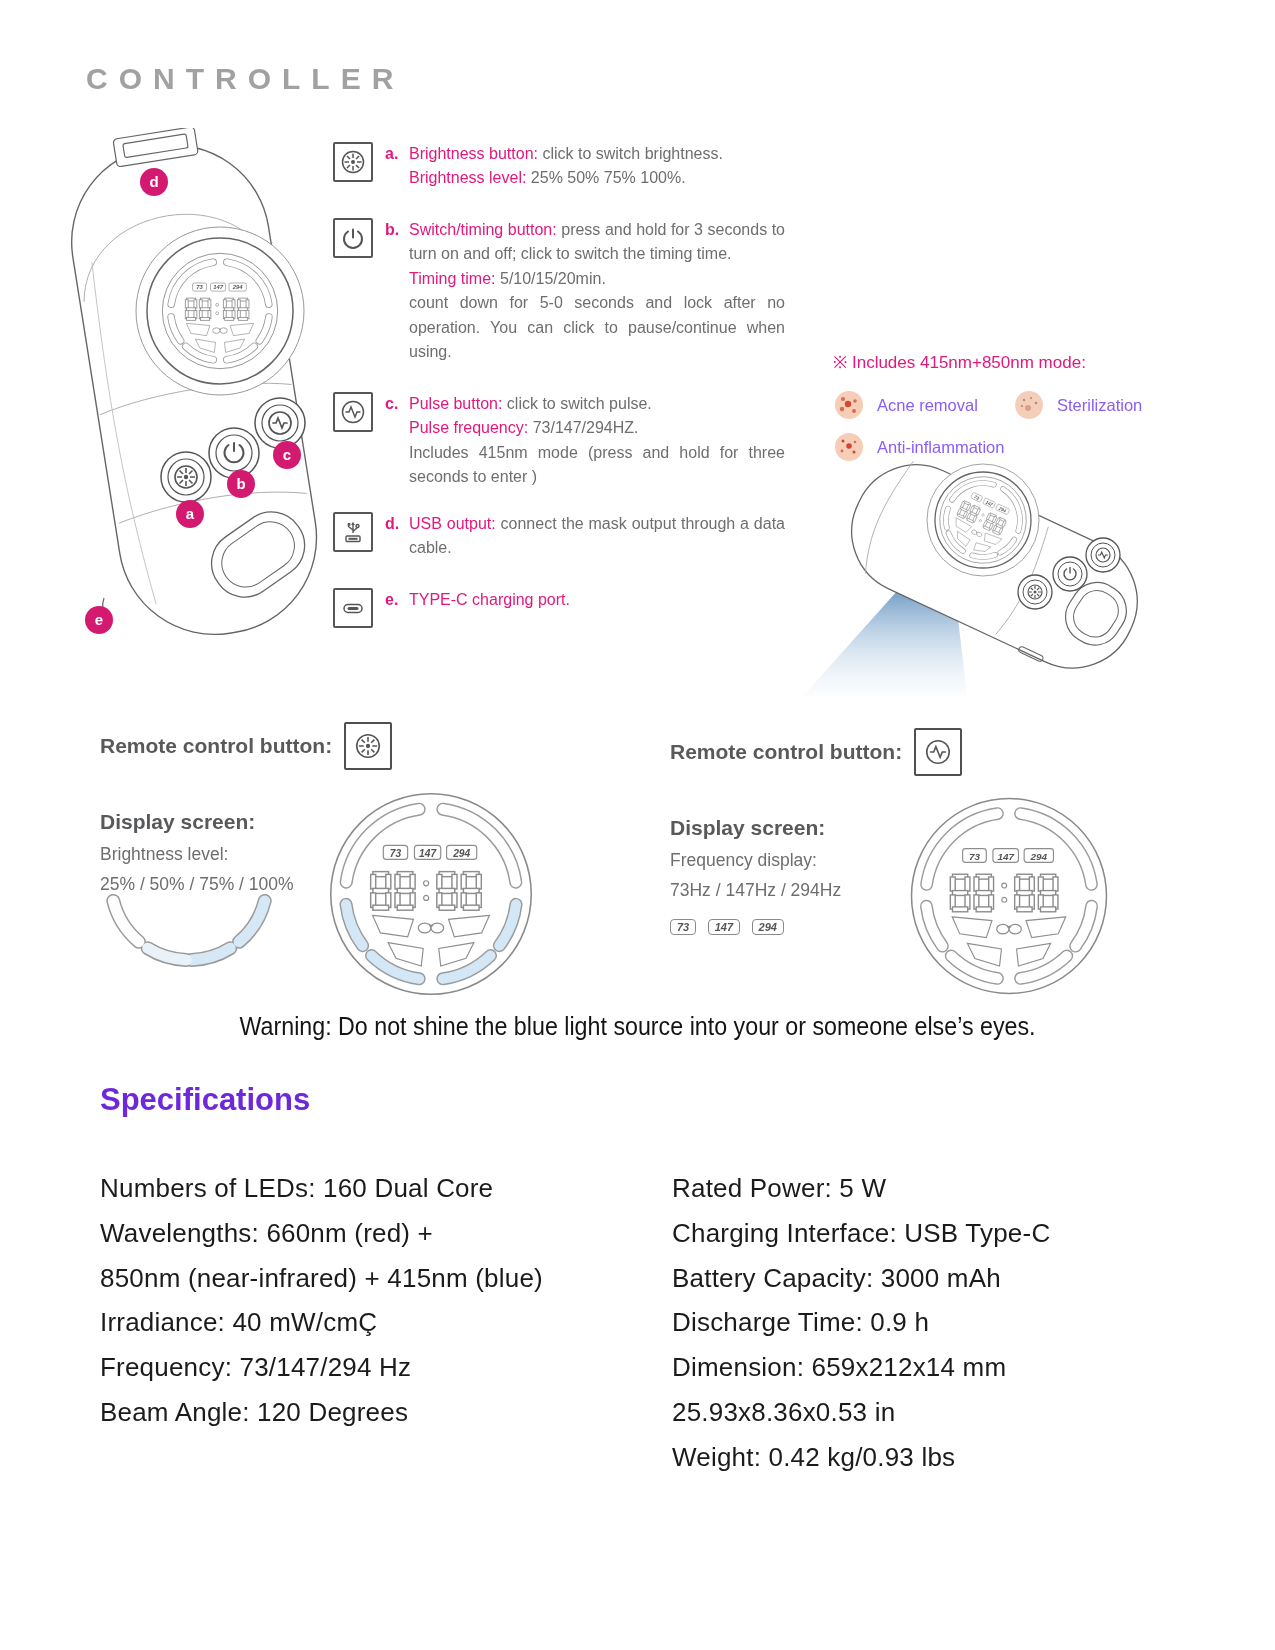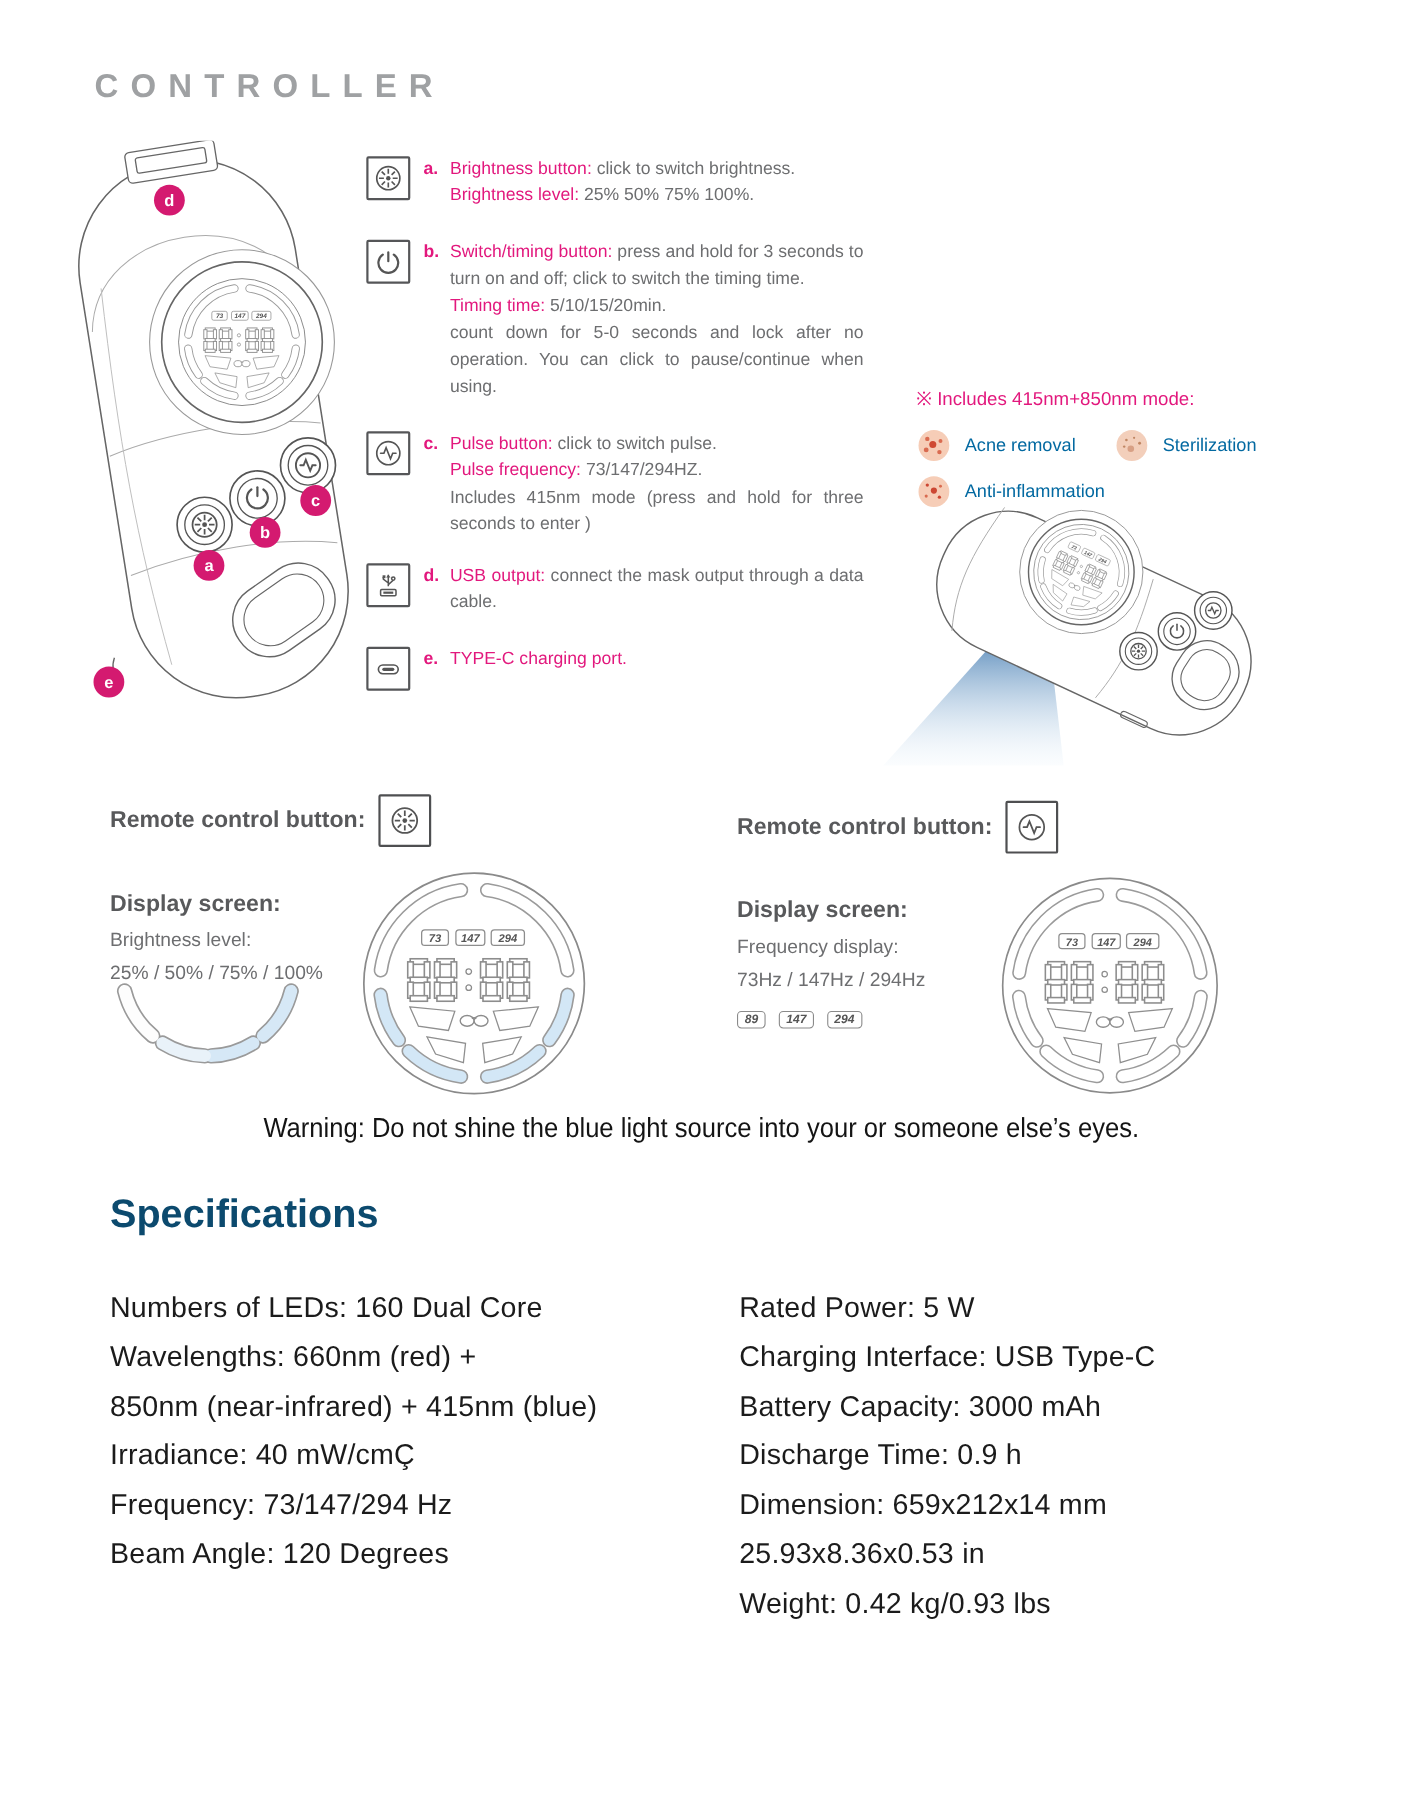--- a/index.html
+++ b/index.html
@@ -22,43 +22,43 @@
   .ann p{margin:0;text-align:justify;}
 
   
   .svg-abs{position:absolute;}
 
   
   .mode-sec{position:absolute;left:833px;top:350px;width:370px;}
   .mode-note{margin:0 0 16px 0;font-size:17px;color:#e2187d;}
   .mode-grid{position:relative;height:80px;}
   .mode-item{position:absolute;display:flex;align-items:center;gap:12px;
-             font-size:16.5px;color:#0369a1;}
+             font-size:16.5px;color:#8b5cf6;}
   .mode-item svg{display:block;}
 
   
   .remote{position:absolute;color:#58595b;}
   .rc-row{display:flex;align-items:center;gap:12px;}
   .rc-title{font-size:21px;font-weight:bold;color:#58595b;}
   .rc-iconbox{width:44px;height:44px;border:2.5px solid #4e4f51;border-radius:2px;
               display:flex;align-items:center;justify-content:center;background:#fff;}
   .rc-screen{font-size:21px;font-weight:bold;margin-top:40px;}
   .rc-sub{font-size:17.5px;color:#6d6e70;margin-top:10px;}
   .rc-vals{font-size:17.5px;color:#6d6e70;margin-top:9px;}
   .badge-row{margin-top:16px;}
   .badge{display:inline-block;border:1.5px solid #8a8a8a;border-radius:4px;font-size:11px;
          font-style:italic;font-weight:bold;color:#555;padding:1px 6px;margin-right:7px;background:#fff;}
 
   
   .warning{position:absolute;top:1012px;left:0;width:100%;text-align:center;
            font-size:25px;color:#141414;transform:scaleX(.93);}
 
   
-  .spec-head{position:absolute;left:100px;top:1082px;margin:0;font-size:36px;
-             font-weight:bold;color:#0c4a6e;}
+  .spec-head{position:absolute;left:100px;top:1082px;margin:0;font-size:31px;
+             font-weight:bold;color:#6d28d9;}
   .spec-col{position:absolute;top:1166px;font-size:26px;line-height:44.8px;
             color:#1b1b1b;letter-spacing:.2px;}
   .spec-col.left{left:100px;width:560px;}
   .spec-col.right{left:672px;width:560px;}
 
   .hidden-defs{position:absolute;width:0;height:0;overflow:hidden;}
   text{font-family:"Liberation Sans",sans-serif;}
 </style>
 </head>
 <body>
@@ -440,21 +440,21 @@
             <circle r="10.5"></circle>
             <path d="M -7 0 h 3 l 2 -5 l 4 10 l 2 -5 h 3"></path>
           </g>
         </svg>
       </span>
     </div>
     <div class="rc-screen">Display screen:</div>
     <div class="rc-sub">Frequency display:</div>
     <div class="rc-vals">73Hz / 147Hz / 294Hz</div>
     <div class="badge-row">
-      <span class="badge">89</span>
+      <span class="badge">73</span>
       <span class="badge">147</span>
       <span class="badge">294</span>
     </div>
   </div>
 
   <svg class="svg-abs" style="left:903px;top:783px" width="212" height="226" viewBox="-112 -116 224 232">
     <use href="#face-core"></use>
     <use href="#ring-white"></use>
   </svg>
 

